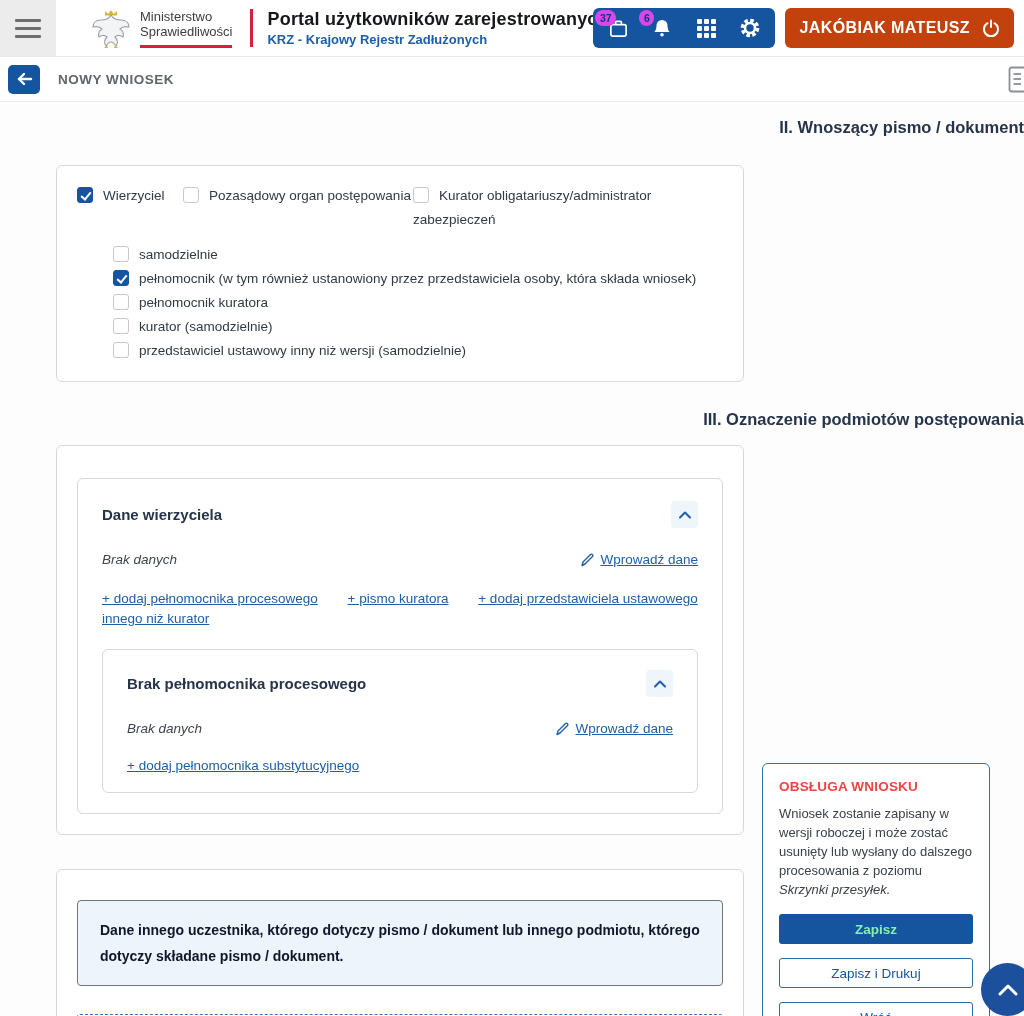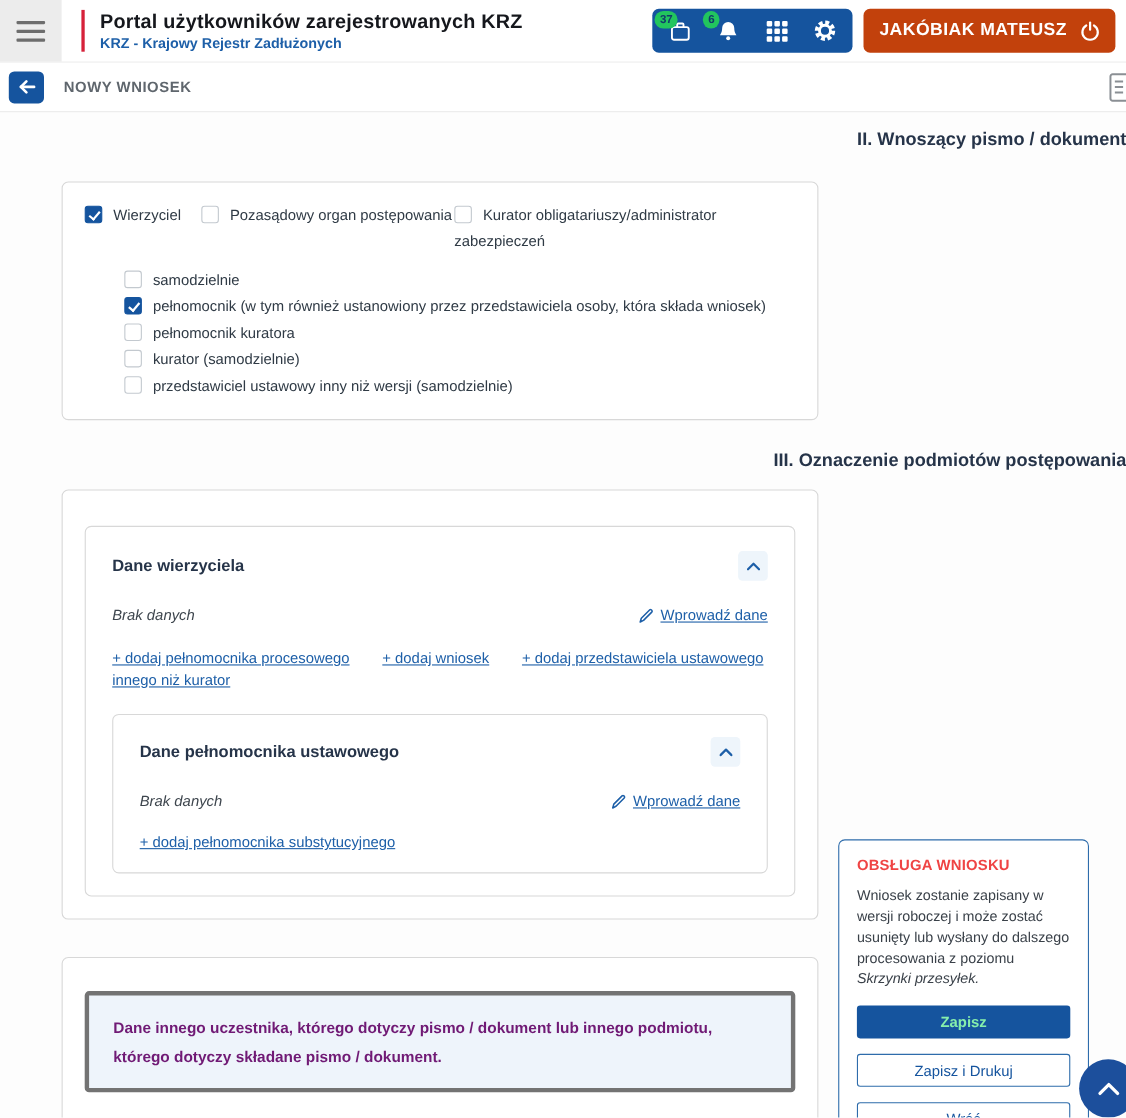--- a/index.html
+++ b/index.html
@@ -15,21 +15,21 @@
   .logo-group { display:flex; align-items:center; margin-left:34px; }
   .eagle { width:42px; height:44px; flex:0 0 42px; }
   .ministry { margin-left:8px; padding-bottom:6px; border-bottom:3px solid #d6213a; }
   .ministry div { font-size:13px; line-height:15px; color:#3c3c3b; }
   .red-divider { width:3px; height:38px; background:#d6213a; margin:0 14px 0 18px; }
   .title-block .main-title { font-size:18px; font-weight:bold; color:#15171c; letter-spacing:.2px; }
   .title-block .sub-title { font-size:13px; font-weight:bold; color:#1d5fa8; margin-top:2px; }
   .header-right { position:absolute; right:10px; top:8px; display:flex; gap:10px; }
   .icon-tray { background:#15549e; border-radius:6px; height:40px; display:flex; align-items:center; padding:0 14px; gap:22px; }
   .tray-icon { position:relative; width:22px; height:22px; display:flex; align-items:center; justify-content:center; cursor:pointer; }
-  .badge { position:absolute; top:-7px; left:-12px; background:#22c55e; color:#113a6b; font-size:10.5px; font-weight:bold; border-radius:9px; padding:1.5px 4.5px; line-height:1.2; }
+  .badge { position:absolute; top:-7px; left:-12px; background:#d946ef; color:#113a6b; font-size:10.5px; font-weight:bold; border-radius:9px; padding:1.5px 4.5px; line-height:1.2; }
   .grid-icon { display:grid; grid-template-columns:repeat(3,5px); grid-template-rows:repeat(3,5px); gap:2px; }
   .grid-icon i { background:#fff; border-radius:1px; }
   .user-btn { background:#c2410c; border-radius:6px; height:40px; display:flex; align-items:center; gap:12px; padding:0 14px; color:#fff; font-size:16px; font-weight:bold; letter-spacing:.4px; cursor:pointer; }
   
   .toolbar { height:45px; background:#fff; border-bottom:1px solid #ececec; display:flex; align-items:center; position:relative; }
   .back-btn { width:32px; height:29px; background:#15549e; border-radius:5px; margin-left:8px; display:flex; align-items:center; justify-content:center; cursor:pointer; }
   .toolbar-title { margin-left:18px; font-size:13.5px; font-weight:bold; color:#5f666d; letter-spacing:.5px; }
   .toolbar-doc-icon { position:absolute; left:1008px; top:9px; }
   
   .content { padding:16px 0 0 56px; position:relative; }
@@ -56,41 +56,52 @@
   .empty-row { display:flex; align-items:center; justify-content:space-between; margin-top:24px; }
   .empty-text { font-style:italic; font-size:13.5px; color:#3d454d; }
   .enter-link { display:flex; align-items:center; gap:6px; font-size:13.5px; color:#1d5fa8; cursor:pointer; }
   .enter-link span { text-decoration:underline; font-weight:500;text-align:right; }
   .links-flow { margin-top:22px; font-size:13.5px; line-height:20px; }
   .links-flow a { color:#1d5fa8; text-decoration:underline; margin-right:26px; cursor:pointer; }
   .nested-panel { margin-top:20px; padding:20px 24px 18px 24px; }
   .single-link { display:inline-block; margin-top:22px; font-size:13.5px; color:#1d5fa8; text-decoration:underline; cursor:pointer; }
   
   .card-lower { padding:30px 20px 20px 20px; }
-  .info-box { background:#eef4fb; border:4px solid #737373; border-radius:4px; padding:16px 22px; font-size:14px; font-weight:bold; color:#701a75; line-height:26px; }
+  .info-box { background:#eef4fb; border:1px solid #737373; border-radius:4px; padding:16px 22px; font-size:14px; font-weight:bold; color:#0f172a; line-height:26px; }
   .dashed-add { margin-top:28px; height:31px; border:1px dashed #3e6fae; border-radius:3px; display:flex; align-items:center; justify-content:center; font-size:13.5px; color:#2e6cab; cursor:pointer; }
   
   .aside-panel { position:absolute; left:762px; top:763px; width:228px; height:262px; background:#fff; border:1px solid #2e6cab; border-radius:6px; padding:15px 16px; }
   .aside-title { font-size:13.5px; font-weight:bold; color:#ef4444; letter-spacing:.2px; }
   .aside-desc { margin-top:10px; font-size:13px; line-height:19px; color:#3a4149; }
   .aside-desc .it { font-style:italic; }
   .btn { width:100%; height:30px; border-radius:3px; font-size:13.5px; display:flex; align-items:center; justify-content:center; cursor:pointer; font-family:inherit; }
   .btn-primary { background:#15549e; color:#86efac; font-weight:bold; border:none; margin-top:15px; }
   .btn-outline { background:#fff; color:#15549e; font-weight:500; border:1px solid #2e6cab; margin-top:14px; }
   
   .scroll-top { position:absolute; left:981px; top:963px; width:53px; height:53px; border-radius:50%; background:#1c4f9c; display:flex; align-items:center; justify-content:center; cursor:pointer; }
 </style>
 </head>
 <body>
 
 <header class="app-header">
   <div class="hamburger-box">
     <span></span>
       <span></span>
       <span></span>
+  </div>
+  <div class="logo-group">
+    <svg class="eagle" viewBox="0 0 42 44">
+      <path d="M15 5 l3.2 3 2.8-4 2.8 4 3.2-3 v4.4 h-12z" fill="#d9b23c"></path>
+      <path d="M21 9 C19 13 15 14 11 14 C6 14 3 17 3 21 C7 20 10 21 12 23 C9 25 8 28 9 31 C12 29 15 29 17 31 C14 34 14 37 16 40 C18 37 20 36 21 36 C22 36 24 37 26 40 C28 37 28 34 25 31 C27 29 30 29 33 31 C34 28 33 25 30 23 C32 21 35 20 39 21 C39 17 36 14 31 14 C27 14 23 13 21 9 Z" fill="#f4f4f4" stroke="#9aa0a6" stroke-width="1.1"></path>
+      <path d="M17 39 l-3 3 h4z M25 39 l3 3 h-4z" fill="#d9b23c"></path>
+    </svg>
+    <div class="ministry">
+      <div>Ministerstwo</div>
+      <div>Sprawiedliwości</div>
+    </div>
   </div>
   <div class="red-divider"></div>
   <div class="title-block">
     <div class="main-title">Portal użytkowników zarejestrowanych KRZ</div>
     <div class="sub-title">KRZ - Krajowy Rejestr Zadłużonych</div>
   </div>
   <div class="header-right">
     <div class="icon-tray">
       <div class="tray-icon">
         <span class="badge">37</span>
@@ -211,26 +222,26 @@
         <span class="empty-text">Brak danych</span>
         <span class="enter-link">
           <svg width="14" height="14" viewBox="0 0 14 14" fill="none" stroke="#1d5fa8" stroke-width="1.4" stroke-linejoin="round">
               <path d="M2 12.5 l1-3.5 L10.5 1.5 a1.2 1.2 0 0 1 1.7 0 l.3.3 a1.2 1.2 0 0 1 0 1.7 L5 11 Z"></path>
             </svg>
           <span>Wprowadź dane</span>
         </span>
       </div>
       <div class="links-flow">
         <a>+ dodaj pełnomocnika procesowego</a>
-        <a>+ dodaj wniosek</a>
+        <a>+ pismo kuratora</a>
         <a>+ dodaj przedstawiciela ustawowego innego niż kurator</a>
       </div>
       <div class="panel nested-panel">
         <div class="panel-head">
-          <div class="panel-title">Dane pełnomocnika ustawowego</div>
+          <div class="panel-title">Brak pełnomocnika procesowego</div>
           <div class="collapse-btn">
             <svg width="12" height="8" viewBox="0 0 12 8" fill="none" stroke="#1d5fa8" stroke-width="2" stroke-linecap="round" stroke-linejoin="round">
                 <polyline points="1,6.5 6,1.5 11,6.5"></polyline>
               </svg>
           </div>
         </div>
         <div class="empty-row">
           <span class="empty-text">Brak danych</span>
           <span class="enter-link">
             <svg width="14" height="14" viewBox="0 0 14 14" fill="none" stroke="#1d5fa8" stroke-width="1.4" stroke-linejoin="round">

